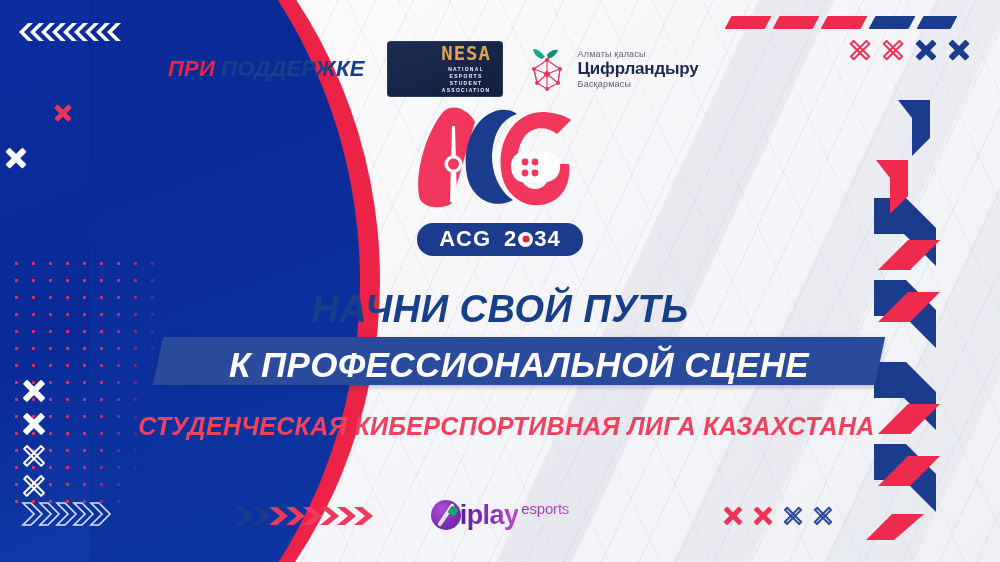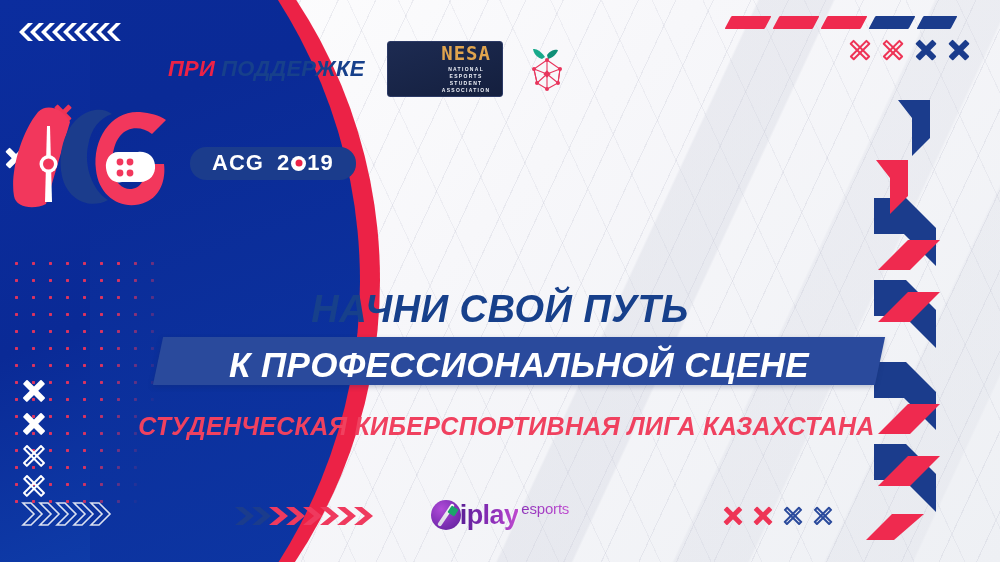--- a/index.html
+++ b/index.html
@@ -111,21 +111,21 @@
   .almaty{ display:flex; align-items:center; gap:9px; }
   .almaty-mark{ width:44px; height:48px; position:relative; }
   .almaty-txt{ line-height:1.12; }
   .almaty-t1{ font-size:9px; color:#5d6472; letter-spacing:.2px; }
   .almaty-t2{ font-size:17px; font-weight:bold; color:#1b2a4e; letter-spacing:-.2px; }
   .almaty-t3{ font-size:9px; color:#5d6472; letter-spacing:.2px; }
 
   
   .acg-wrap{
     position:absolute; left:0; right:0; top:104px;
-    display:flex; flex-direction:row; align-items:center;
+    display:flex; flex-direction:column; align-items:center;
   }
   .acg-mark{ width:190px; height:112px; }
 
   .acg-badge{
     margin-top:7px;
     background:#1b3c8c; border-radius:16px;
     padding:5px 22px 6px;
     display:flex; align-items:center; gap:13px;
   }
   .acg-badge-txt{
@@ -307,20 +307,25 @@
           <g fill="#e8345c">
             <circle cx="22" cy="15" r="2"></circle>
               <circle cx="9" cy="24" r="2"></circle>
             <circle cx="35" cy="24" r="2"></circle>
               <circle cx="12" cy="38" r="2"></circle>
             <circle cx="33" cy="38" r="2"></circle>
               <circle cx="22" cy="44" r="2"></circle>
             <rect x="19.4" y="26.4" width="5.2" height="5.2" transform="rotate(45 22 29)"></rect>
           </g>
         </svg>
+      </div>
+      <div class="almaty-txt">
+        <div class="almaty-t1">Алматы қаласы</div>
+        <div class="almaty-t2">Цифрландыру</div>
+        <div class="almaty-t3">Басқармасы</div>
       </div>
     </div>
   </div>
 
   <div class="dash" style="left:728px; top:16px; width:40px; background:#ef2a4f;"></div>
   <div class="dash" style="left:776px; top:16px; width:40px; background:#ef2a4f;"></div>
   <div class="dash" style="left:824px; top:16px; width:40px; background:#ef2a4f;"></div>
   <div class="dash" style="left:872px; top:16px; width:40px; background:#1b3c8c;"></div>
   <div class="dash" style="left:920px; top:16px; width:34px; background:#1b3c8c;"></div>
 
@@ -391,21 +396,21 @@
           <circle cx="130" cy="69" r="3.4"></circle>
         </g>
       </svg>
     </div>
 
     <div class="acg-badge">
       <span class="acg-badge-txt">ACG</span>
       <span class="acg-badge-txt">
         <span>2</span>
           <span class="zero-dot"></span>
-          <span>19</span>
+          <span>34</span>
       </span>
     </div>
 
   </div>
 
   <div class="head1">НАЧНИ СВОЙ ПУТЬ</div>
   <div class="head2-band"></div>
   <div class="head2-txt">К ПРОФЕССИОНАЛЬНОЙ СЦЕНЕ</div>
   <div class="subhead">СТУДЕНЧЕСКАЯ КИБЕРСПОРТИВНАЯ ЛИГА КАЗАХСТАНА</div>
 

